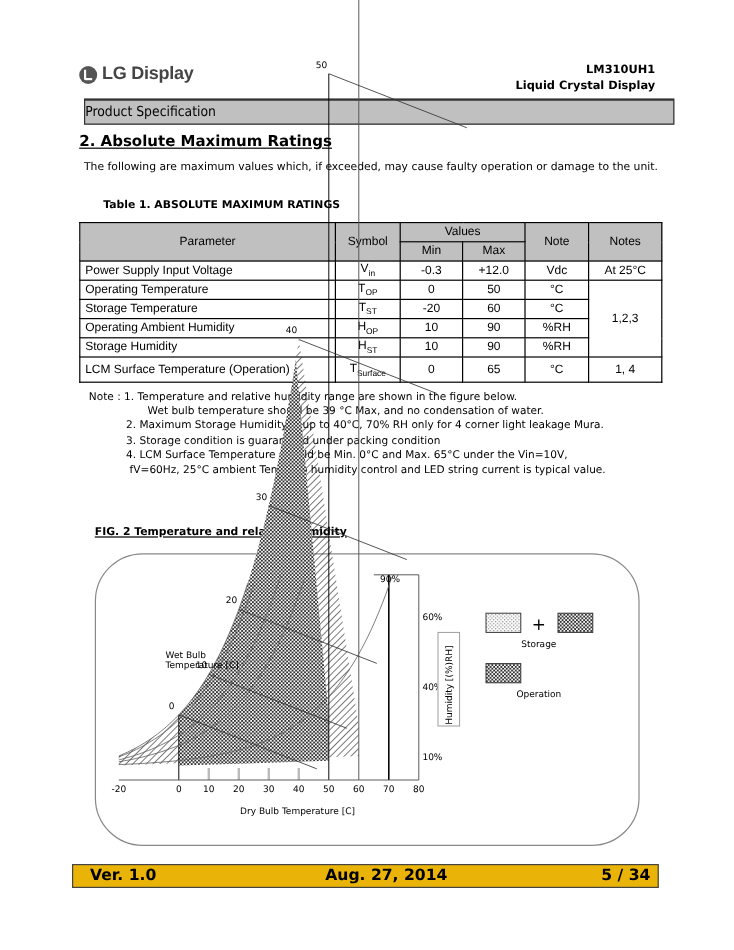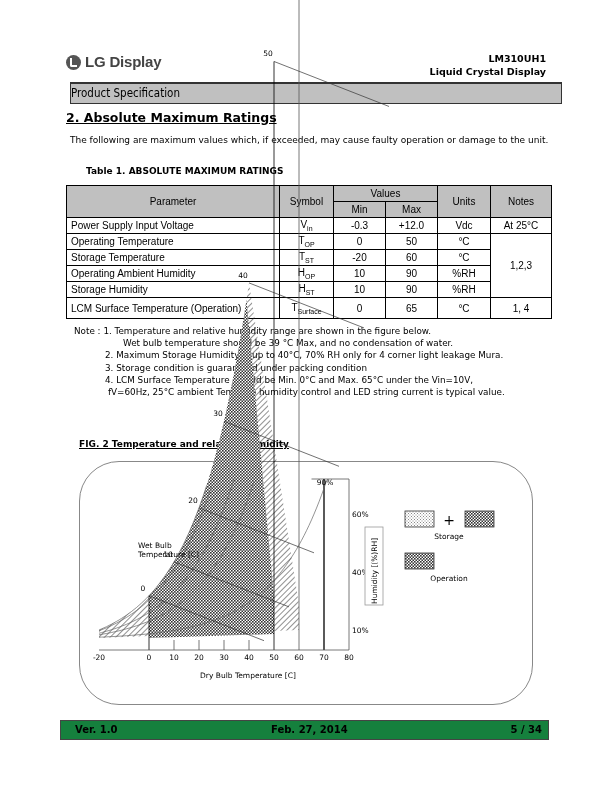--- a/index.html
+++ b/index.html
@@ -19,21 +19,21 @@
   table.spec td, table.spec th { border:1px solid #000; padding:0 4px; height:15px; font-weight:normal; }
   table.spec th { background:#c0c0c0; text-align:center; }
   table.spec td.c { text-align:center; }
   sub { font-size:7px; }
   .notes { left:74px; top:325px; font-size:8.8px; line-height:12.2px; }
   .notes .ind1 { padding-left:49px; }
   .notes .ind2 { padding-left:31px; }
   .notes .ind3 { padding-left:42px; }
   .figcap { left:79px; top:439px; font-size:9px; font-weight:bold; text-decoration:underline; }
   .figbox { left:79px; top:461px; width:452px; height:242px; border:1px solid #888; border-radius:40px; }
-  .footer { left:60px; top:720px; width:487px; height:18px; background:#15803d; border:1px solid #444; font-size:10px; font-weight:bold; line-height:18px; }
+  .footer { left:60px; top:720px; width:487px; height:18px; background:#eab308; border:1px solid #444; font-size:13px; font-weight:bold; line-height:18px; }
   .footer span { position:absolute; top:0; }
   svg text { font-family:"DejaVu Sans", sans-serif; }
 </style>
 </head>
 <body>
 
 <div class="abs logo">
   <span class="logo-icon"></span>
   <span class="logo-text">LG Display</span>
 </div>
@@ -46,21 +46,21 @@
 <div class="abs h2">2. Absolute Maximum Ratings</div>
 <div class="abs intro">The following are maximum values which, if exceeded, may cause faulty operation or damage to the unit.</div>
 <div class="abs tcap">Table 1.  ABSOLUTE MAXIMUM RATINGS</div>
 
 <table class="spec">
   <tbody>
       <tr>
     <th rowspan="2" style="width:204px;height:30px">Parameter</th>
     <th rowspan="2" style="width:45px">Symbol</th>
     <th colspan="2">Values</th>
-    <th rowspan="2" style="width:44px">Units</th>
+    <th rowspan="2" style="width:44px">Note</th>
     <th rowspan="2" style="width:52px">Notes</th>
   </tr>
   <tr>
     <th style="width:43px">Min</th>
     <th style="width:43px">Max</th>
   </tr>
   <tr>
     <td>Power Supply Input Voltage</td>
     <td class="c"><span>V</span><sub>in</sub></td>
     <td class="c">-0.3</td>
@@ -195,15 +195,15 @@
   <rect x="405" y="511" width="29" height="16" fill="url(#lightdots)" stroke="#333" stroke-width="0.8"></rect>
   <text x="449" y="525" font-size="14" text-anchor="middle">+</text>
   <rect x="465" y="511" width="29" height="16" fill="url(#dots)" stroke="#333" stroke-width="0.8"></rect>
   <text x="449" y="539" font-size="7.5" text-anchor="middle">Storage</text>
   <rect x="405" y="553" width="29" height="16" fill="url(#dots)" stroke="#333" stroke-width="0.8"></rect>
   <text x="449" y="581" font-size="7.5" text-anchor="middle">Operation</text>
 </svg>
 
 <div class="abs footer">
   <span style="left:14px">Ver. 1.0</span>
-  <span style="left:210px">Feb. 27, 2014</span>
+  <span style="left:210px">Aug. 27, 2014</span>
   <span style="right:6px">5 / 34</span>
 </div>
 
 </body></html>

